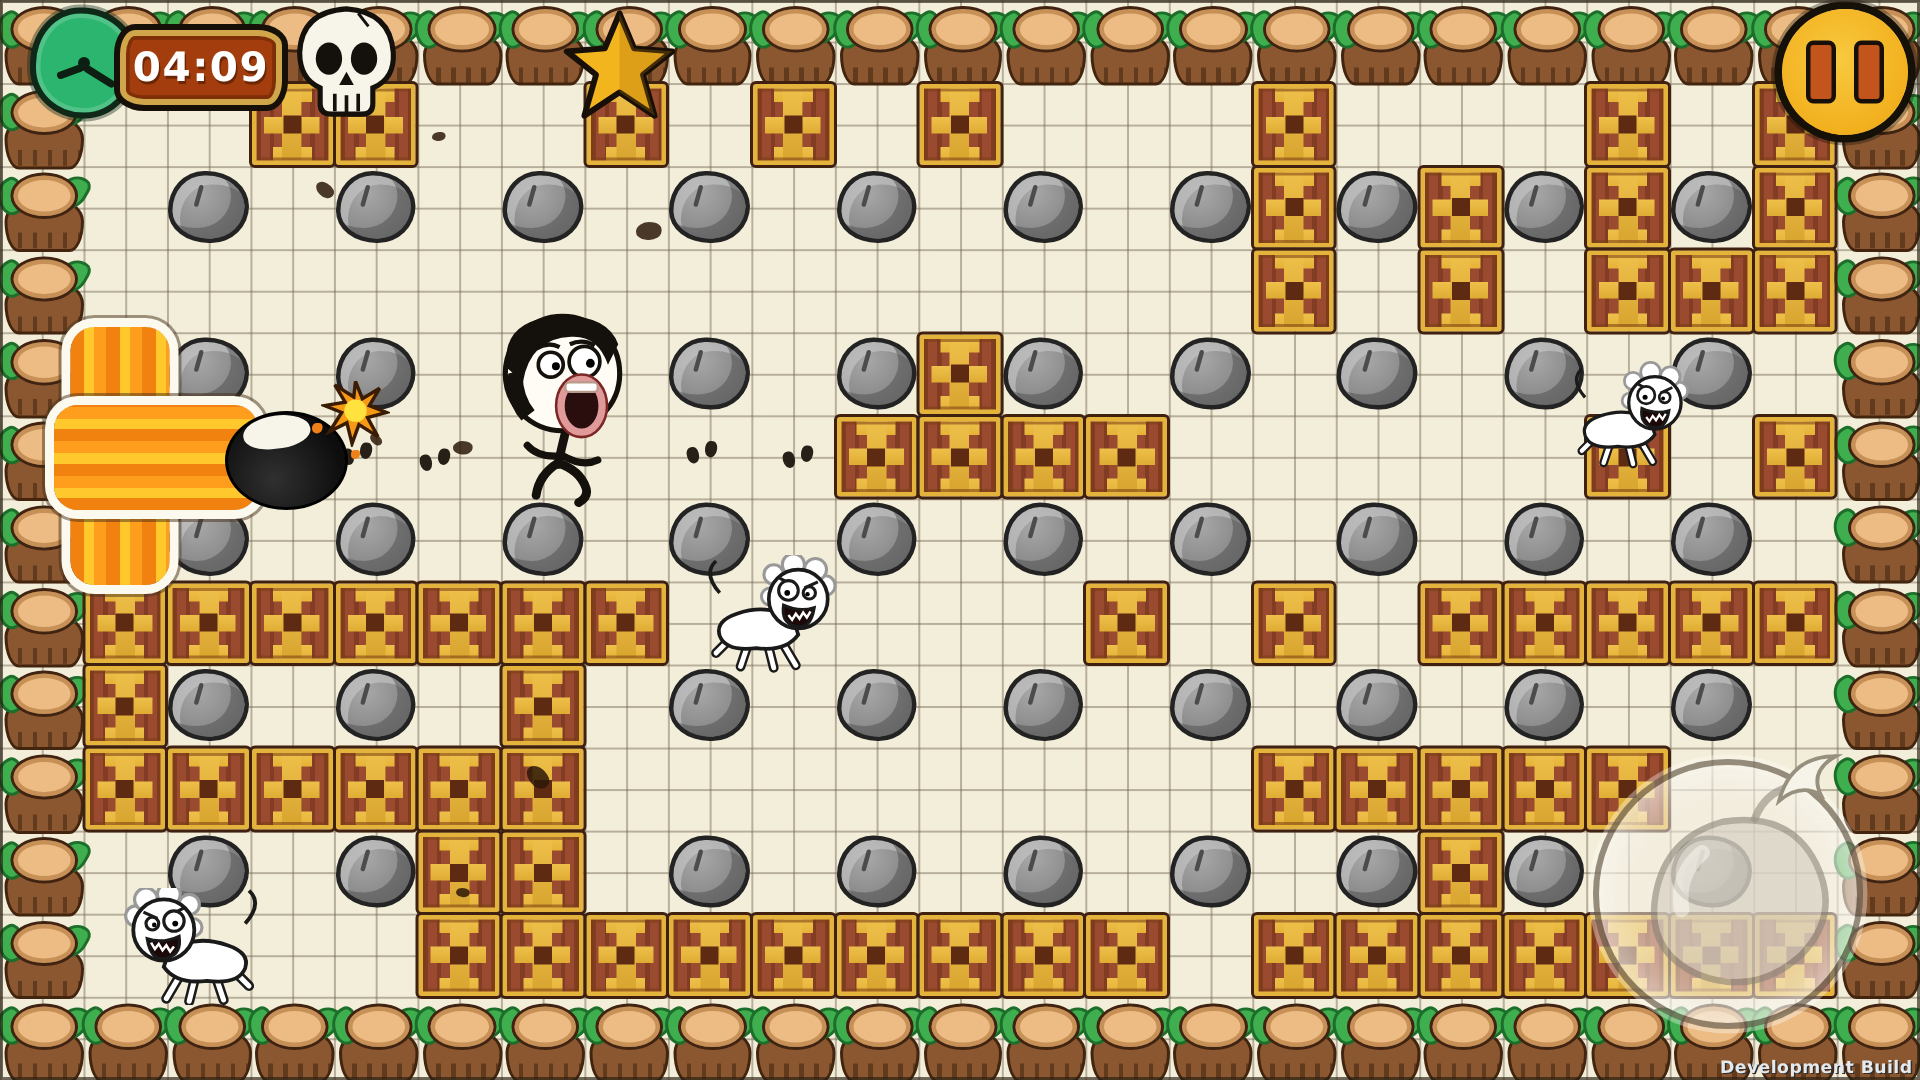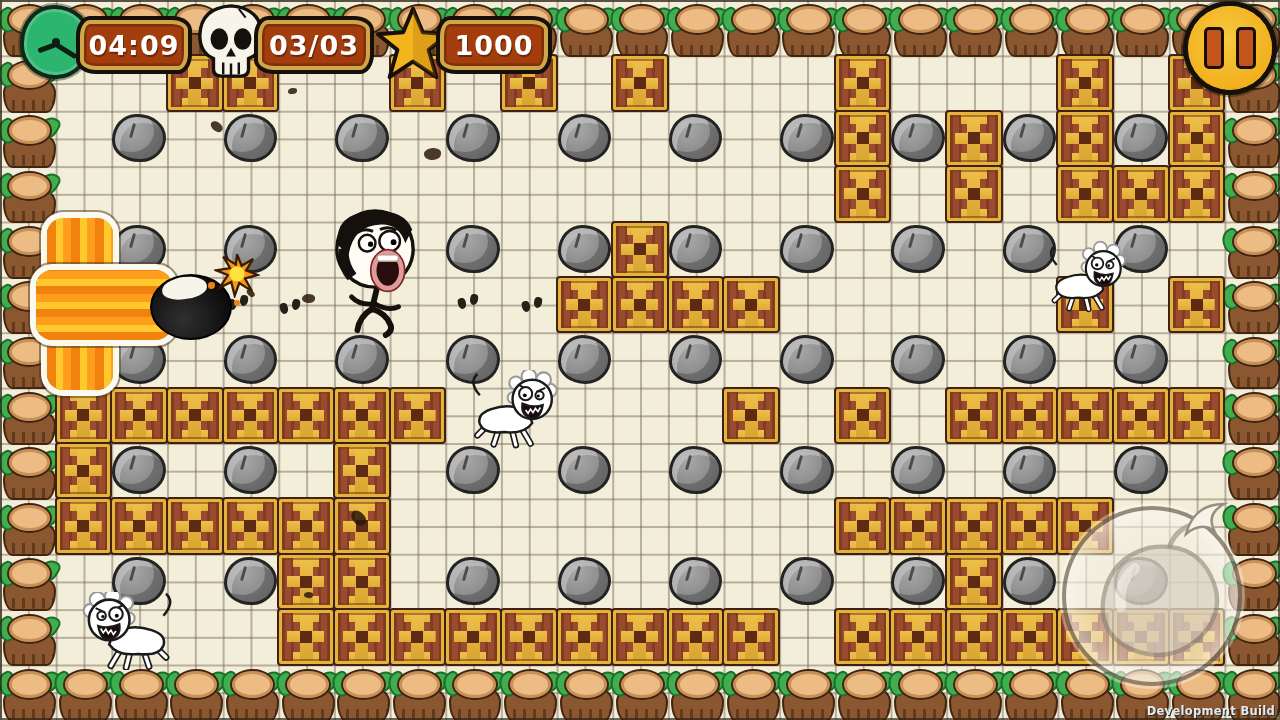--- a/index.html
+++ b/index.html
@@ -893,32 +893,26 @@
     <div class="hicon" style="left:192px;top:2px;width:78px;height:78px;">
       <svg viewBox="0 0 80 80">
         <path d="M40 4 Q70 6 72 34 Q73 52 58 58 L58 69 Q58 76 50 76 L30 76 Q22 76 22 69 L22 58 Q8 52 8 34 Q9 6 40 4 Z" fill="#f7f4ea" stroke="#14100c" stroke-width="3.5"></path>
         <ellipse cx="28" cy="38" rx="9" ry="11" fill="#14100c"></ellipse>
         <ellipse cx="52" cy="38" rx="9" ry="11" fill="#14100c"></ellipse>
         <path d="M40 47 l-5 9 h10 z" fill="#14100c"></path>
         <path d="M32 62 v12 M40 63 v13 M48 62 v12" stroke="#14100c" stroke-width="2.5" fill="none"></path>
         <path d="M48 7 l7 9" stroke="#14100c" stroke-width="2" fill="none"></path>
       </svg>
     </div>
-    <div class="banner" style="left:258px;top:20px;width:104px;height:42px;">
-      <span>03/03</span>
-    </div>
 
     <div class="hicon" style="left:372px;top:3px;width:82px;height:82px;">
       <svg viewBox="0 0 84 84">
         <path d="M42 6 L52 30 L78 32 L58 48 L66 76 L42 60 L18 76 L26 48 L6 32 L32 30 Z" fill="#f2b51d" stroke="#181008" stroke-width="4" stroke-linejoin="round"></path>
         <path d="M42 6 L52 30 L78 32 L58 48 L66 76 L42 60 Z" fill="rgba(170,110,10,.30)"></path>
       </svg>
-    </div>
-    <div class="banner" style="left:440px;top:20px;width:100px;height:42px;">
-      <span>1000</span>
     </div>
 
     <div id="pause-button" style="left:1188px;top:6px;width:84px;height:84px;">
       <div class="bar"></div>
       <div class="bar"></div>
     </div>
   </div>
 
   <div id="controls" class="layer">
       <div class="" id="bomb-button" style="left: 1062px; top: 506px; width: 172px; height: 172px;"><svg viewBox="0 0 100 100">

